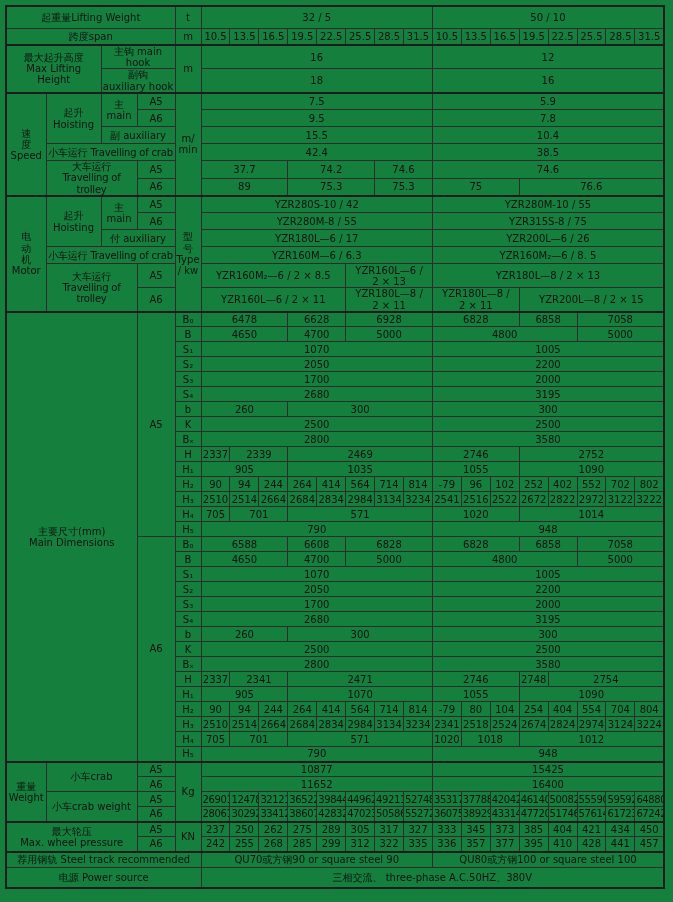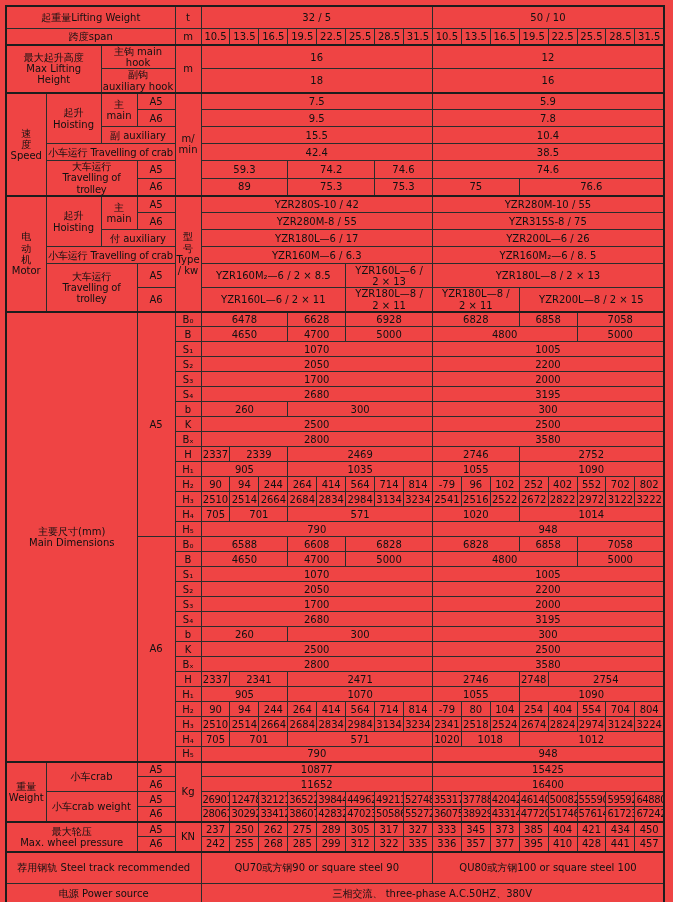--- a/index.html
+++ b/index.html
@@ -1,22 +1,22 @@
 <!DOCTYPE html>
 <html><head>
 <meta charset="utf-8">
 <style>
   html,body{margin:0;padding:0;background:#ffffff;}
-  .page{width:673px;height:902px;box-sizing:border-box;padding:5px 4px 0 5px;background:#ef4444;
+  .page{width:673px;height:902px;box-sizing:border-box;padding:5px 4px 0 5px;background:#15803d;
         font-family:"DejaVu Sans","Liberation Sans",sans-serif;color:#111;}
   table.spec{border-collapse:collapse;table-layout:fixed;width:660px;border:2px solid #1d1d1d;}
   table.spec td{border:1px solid #2c2c2c;text-align:center;vertical-align:middle;
         font-size:10px;line-height:1.12;padding:0 1px;overflow:hidden;white-space:pre-line;}
   tr{height:17px;}
-  tr.h22{height:22px;} tr.h24{height:24px;} tr.h19{height:32px;} tr.h20{height:20px;}
+  tr.h22{height:22px;} tr.h24{height:24px;} tr.h19{height:16px;} tr.h20{height:20px;}
   tr.d{height:15px;}
   tr.sec > td{border-top:2px solid #1d1d1d;}
   td.lbl{font-size:10.5px;}
   td.lbl-sm{font-size:8.5px;letter-spacing:-0.2px;}
   td.sm{font-size:8px;letter-spacing:-0.4px;padding:0;}
   td.dims{vertical-align:bottom;padding-bottom:66px;font-size:11px;}
   td.unit-tall{font-size:10px;}
 </style>
 </head>
 <body>
@@ -98,21 +98,21 @@
         </tr>
         <tr>
           <td colspan="3" class="lbl lbl-sm">小车运行 Travelling of crab</td>
           <td colspan="8">42.4</td>
           <td colspan="8">38.5</td>
         </tr>
         <tr>
           <td colspan="2" rowspan="2" class="lbl lbl-sm">大车运行
 Travelling of trolley</td>
           <td>A5</td>
-          <td colspan="3">59.3</td>
+          <td colspan="3">37.7</td>
           <td colspan="3">74.2</td>
           <td colspan="2">74.6</td>
           <td colspan="8">74.6</td>
         </tr>
         <tr>
           <td>A6</td>
           <td colspan="3">89</td>
           <td colspan="3">75.3</td>
           <td colspan="2">75.3</td>
           <td colspan="3">75</td>

